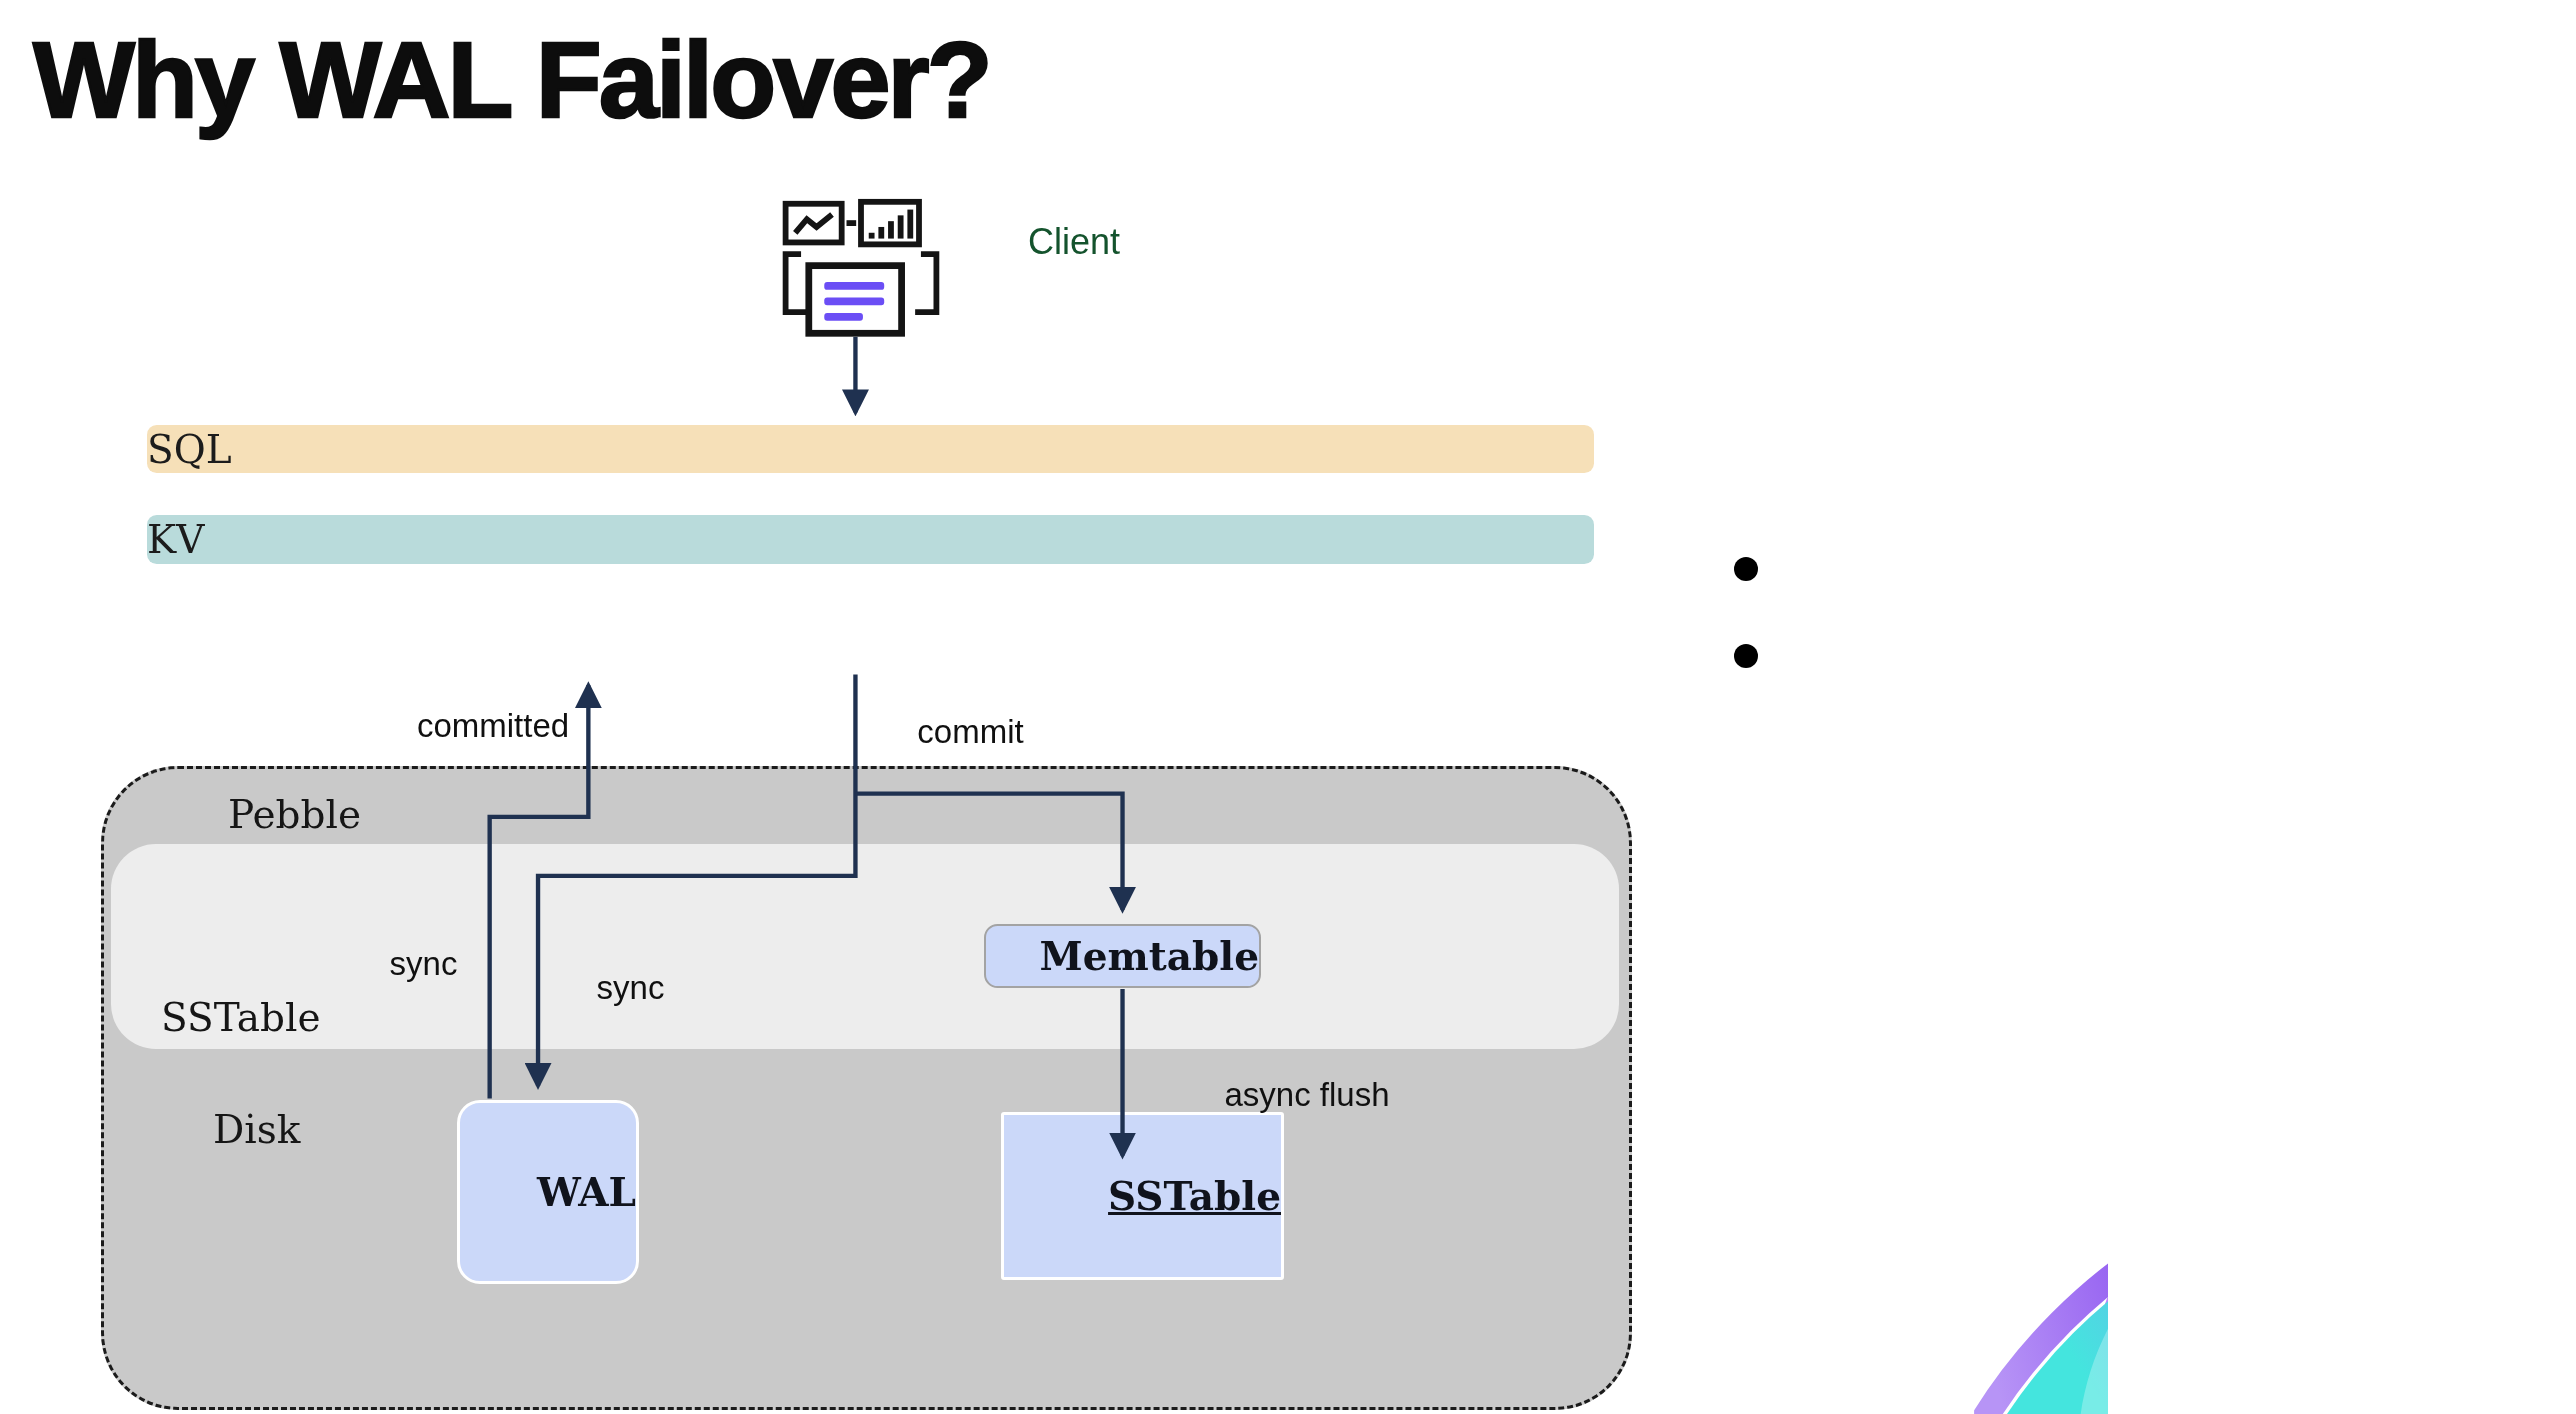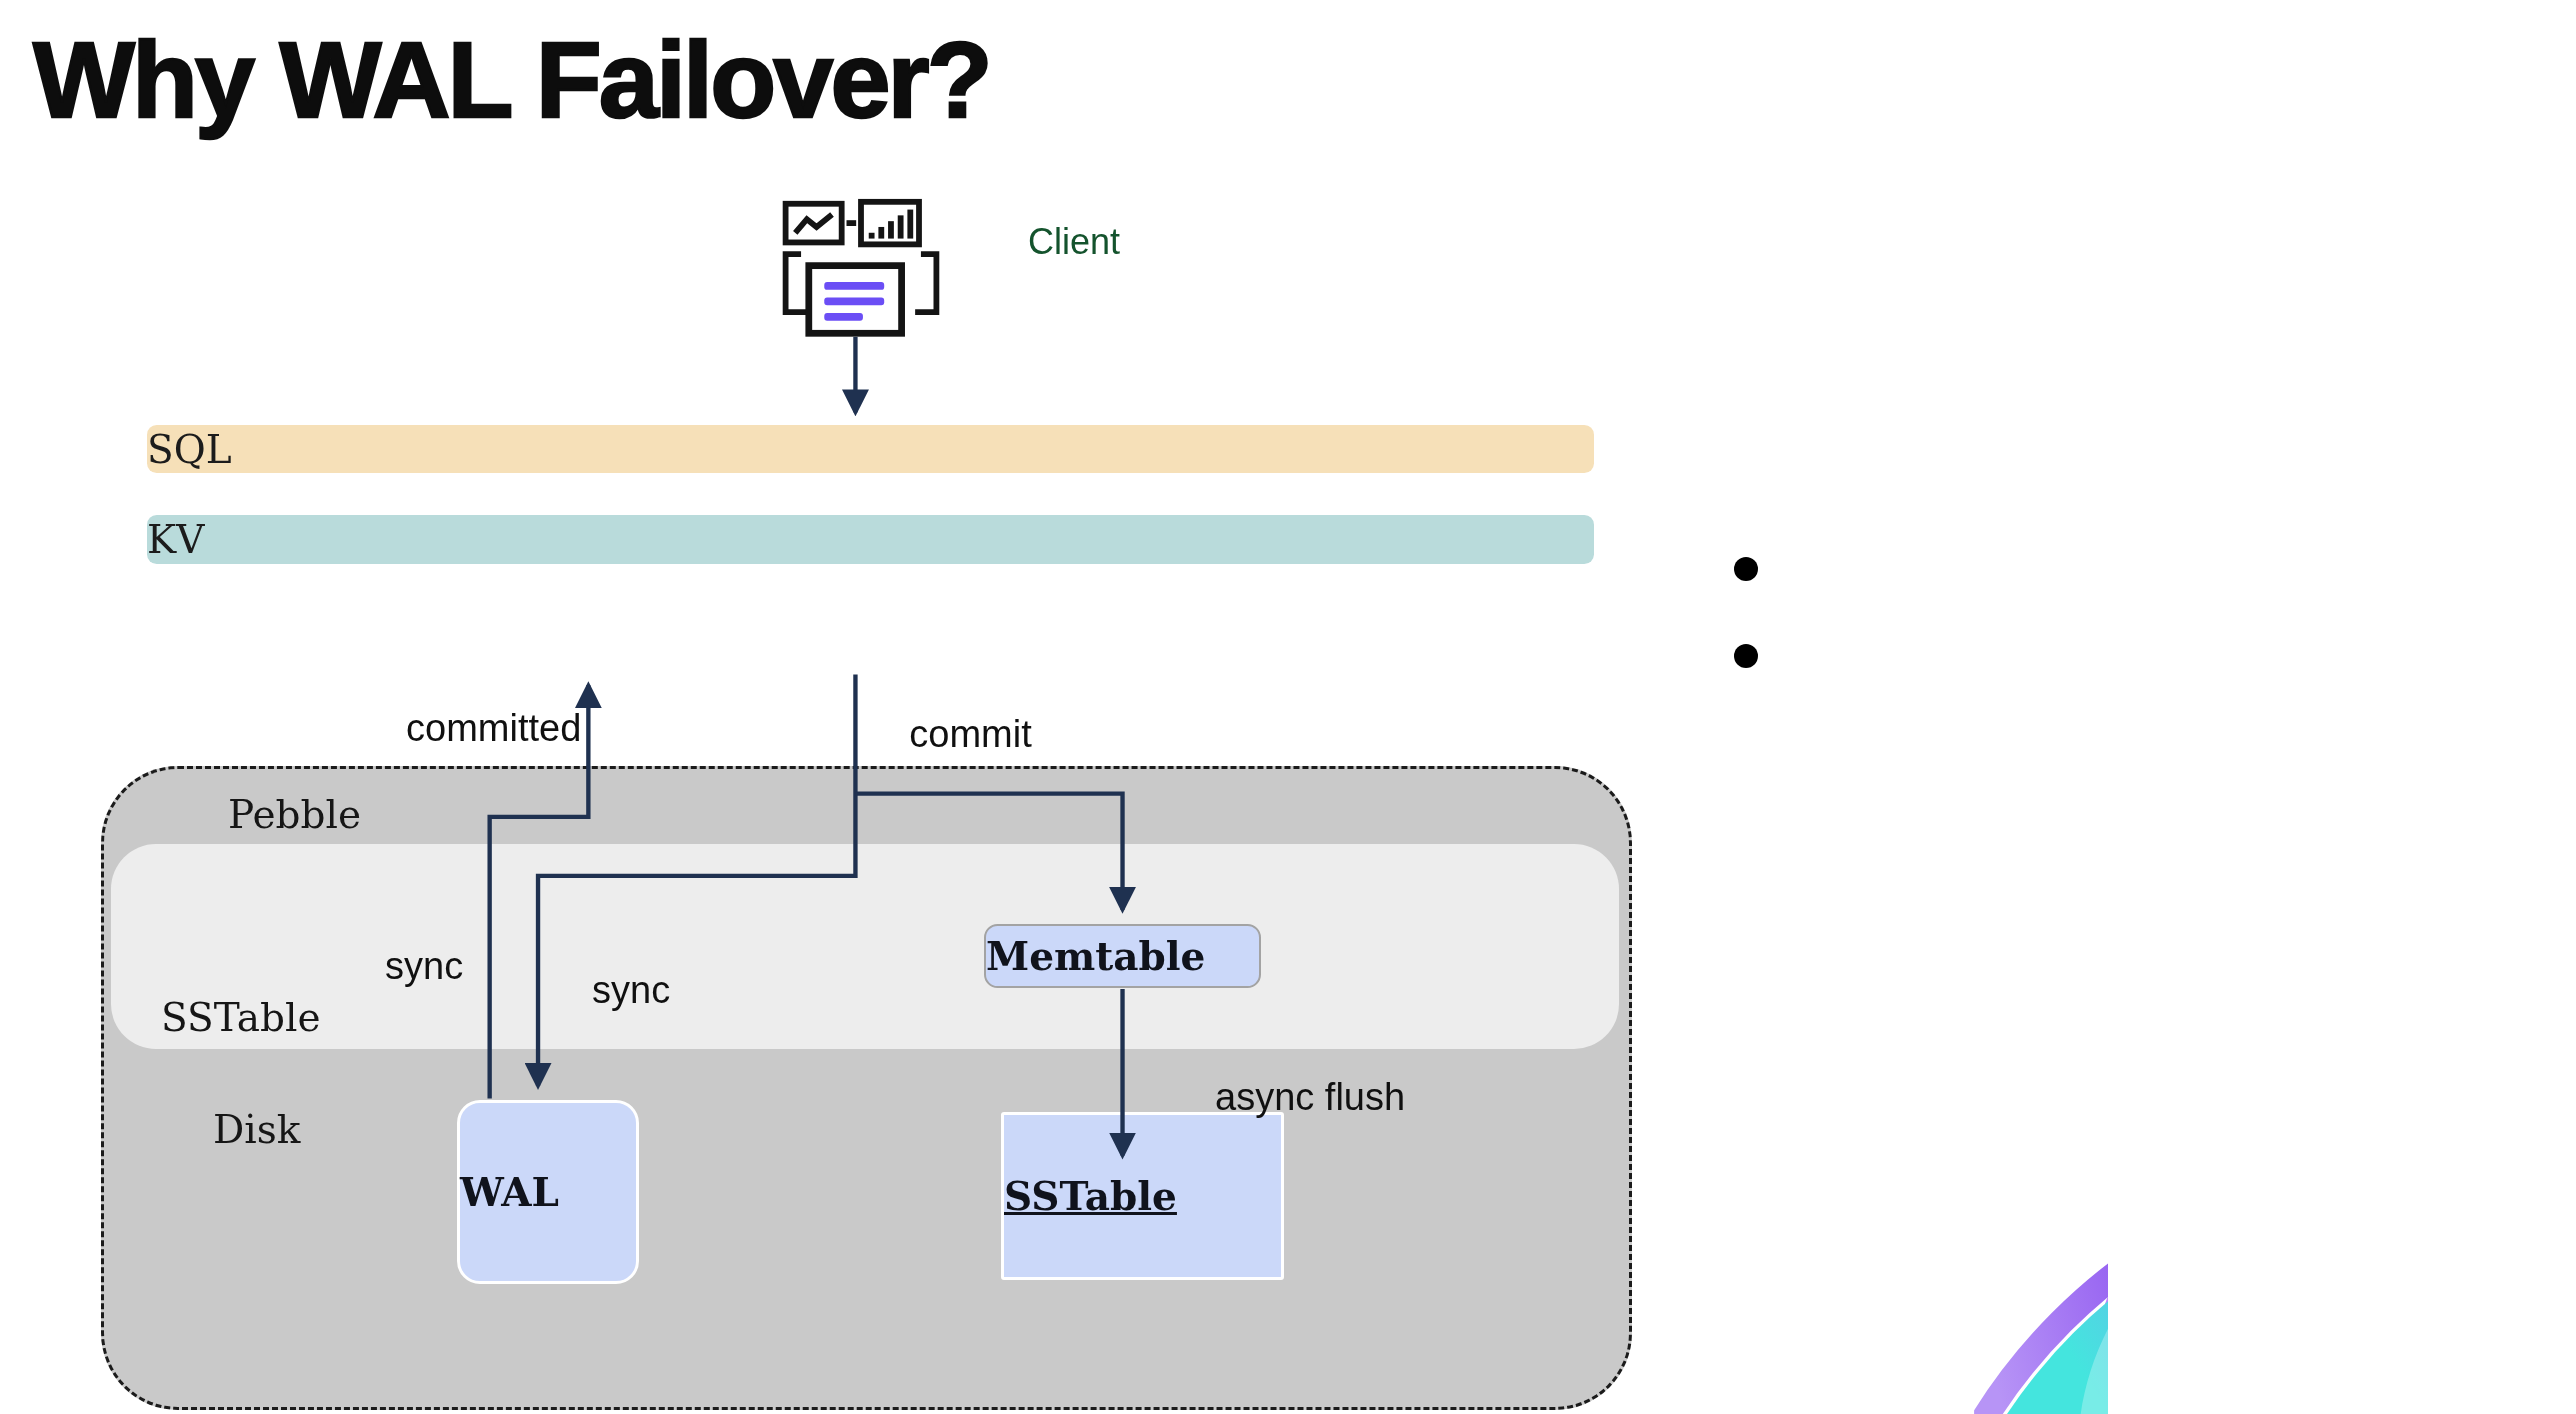--- a/index.html
+++ b/index.html
@@ -42,32 +42,32 @@
   .zone-label {
     position:absolute; font-family:"DejaVu Serif", serif; font-size:39px;
     color:#161616; z-index:6; white-space:nowrap;
   }
   #lbl-pebble { left:228px; top:792px; }
   #lbl-memory { left:161px; top:995px; }
   #lbl-disk   { left:213px; top:1107px; }
 
   
   .node {
-    position:absolute; display:flex; align-items:center; justify-content:flex-start;
+    position:absolute; display:flex; align-items:center; justify-content:flex-end;
     font-family:"DejaVu Serif", serif; font-weight:bold; font-size:39px;
     color:#10131c; background:var(--node_fill,#cbd8f9); box-sizing:border-box;
     z-index:4;
   }
   #node-wal      { left:457px;  top:1100px; width:182px; height:184px; border:3.9px solid #fff; border-radius:23px; }
   #node-memtable { left:984px; top:924px;  width:277px; height:64px;  border:2.9px solid var(--memtable_border,#a3a3a3); border-radius:13.5px; }
   #node-sstable  { left:1001px; top:1112px; width:283px; height:168px; border:3.9px solid #fff; border-radius:3px;text-decoration:underline; }
 
   
   .edge-label {
-    position:absolute; font-size:38px; color:#101010; text-align:center;
+    position:absolute; font-size:33px; color:#101010; text-align:center;
     z-index:6; white-space:nowrap;
   }
   #lbl-committed { left:406px;  top:707px;  width:174px; }
   #lbl-commit    { left:903px;  top:713px;  width:135px; }
   #lbl-sync1     { left:385px;  top:945px;  width:77px; }
   #lbl-sync2     { left:592px;  top:969px; width:77px; }
   #lbl-async     { left:1215px; top:1076px; width:184px; }
   #lbl-client    { position:absolute; left:1028px; top:221px; font-size:36px; color:#14532d; z-index:6; }
 
   

